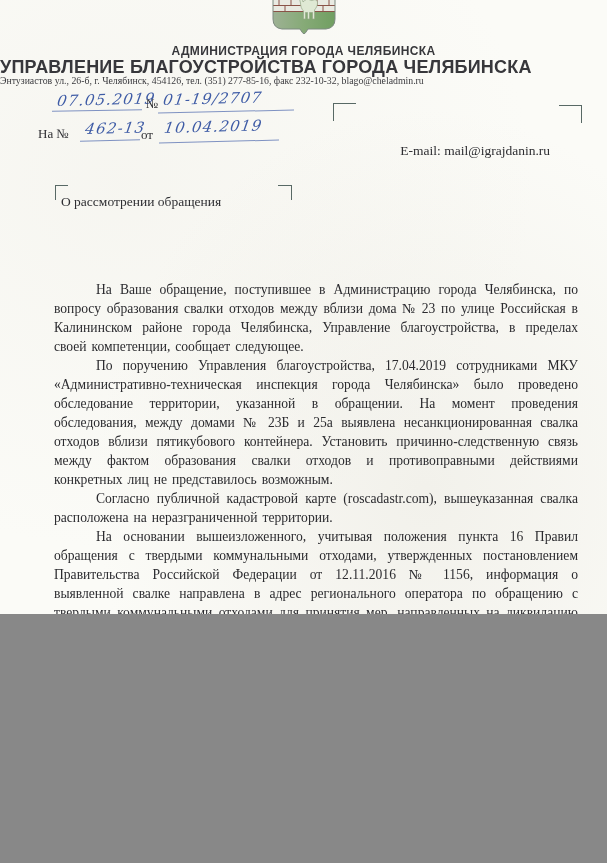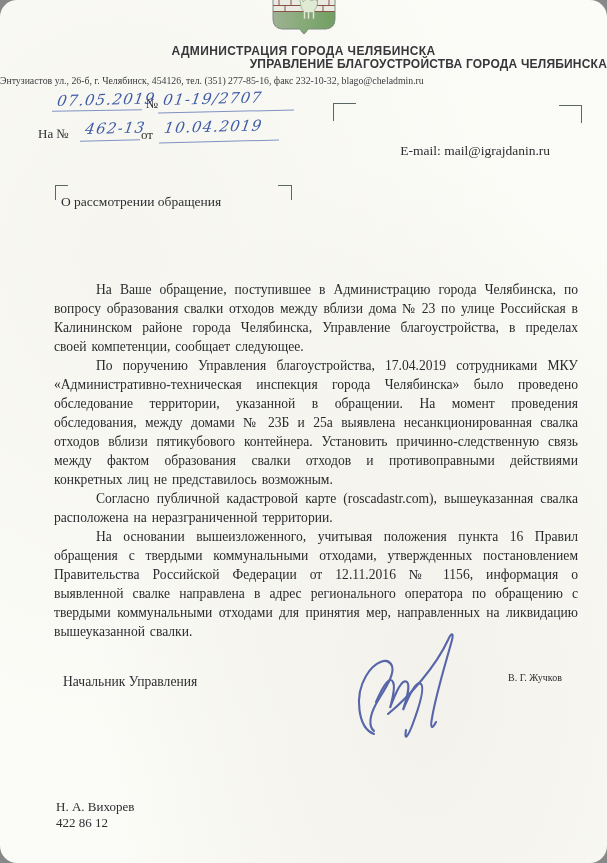--- a/index.html
+++ b/index.html
@@ -1,37 +1,36 @@
 <!DOCTYPE html>
 <html><head>
 <meta charset="utf-8">
 <style>
   html,body{margin:0;padding:0;background:#888;}
   .page{
     position:relative;
-    width:607px;height:863px;
+    width:607px;height:614px;
     margin:0 auto;
     background:
       radial-gradient(ellipse at 70% 80%, rgba(225,222,212,.35), rgba(0,0,0,0) 55%),
       radial-gradient(ellipse at 20% 30%, rgba(235,233,225,.3), rgba(0,0,0,0) 60%),
       #fbfbf7;
     overflow:hidden;
     font-family:"Liberation Serif", serif;
     color:#2e2e32;
-    border-radius:17px;
   }
   .abs{position:absolute;}
   
   .emblem{left:271px;top:-12px;width:66px;height:46px;}
   .org1{top:44px;left:0;width:607px;text-align:center;
         font-family:"Liberation Sans", sans-serif;font-weight:bold;
         font-size:12px;letter-spacing:.4px;color:#37373b;}
-  .org2{top:57px;left:0;width:607px;text-align:right;
+  .org2{top:57px;left:0;width:607px;text-align:left;
         font-family:"Liberation Sans", sans-serif;font-weight:bold;
-        font-size:12px;letter-spacing:.2px;color:#37373b;}
+        font-size:18px;letter-spacing:.2px;color:#37373b;}
   .contacts{top:75px;left:0;width:607px;
         font-size:9.8px;color:#3a3a3e;}
   
   .hand{font-style:italic;color:#3f5ca6;transform:skewX(-10deg) rotate(-1.5deg);
         transform-origin:left bottom;letter-spacing:1.2px;
         font-family:"DejaVu Serif", serif;}
   .refline{height:0;border-bottom:1.4px solid #7f92c2;}
   .printed{font-size:13px;color:#2e2e32;}
   
   .corner{width:22px;height:17px;border-color:#586965;}

